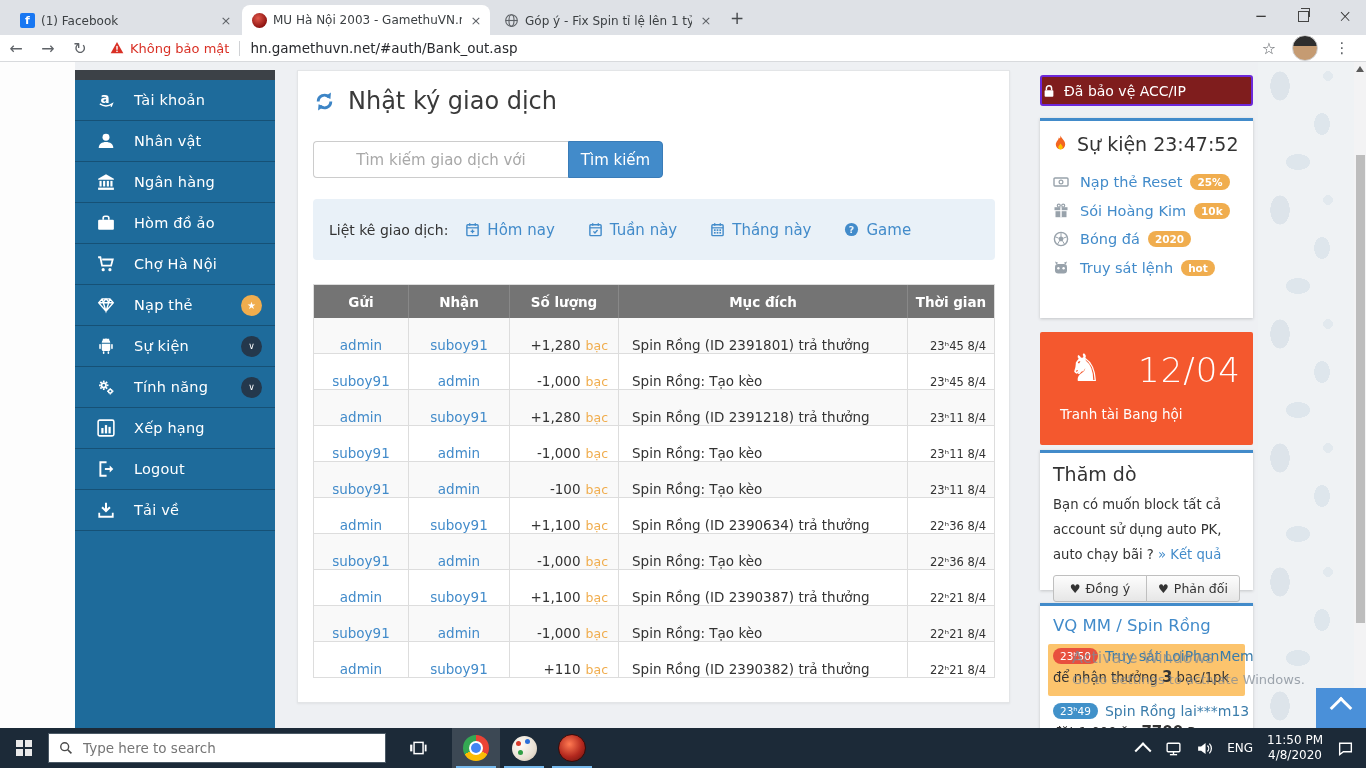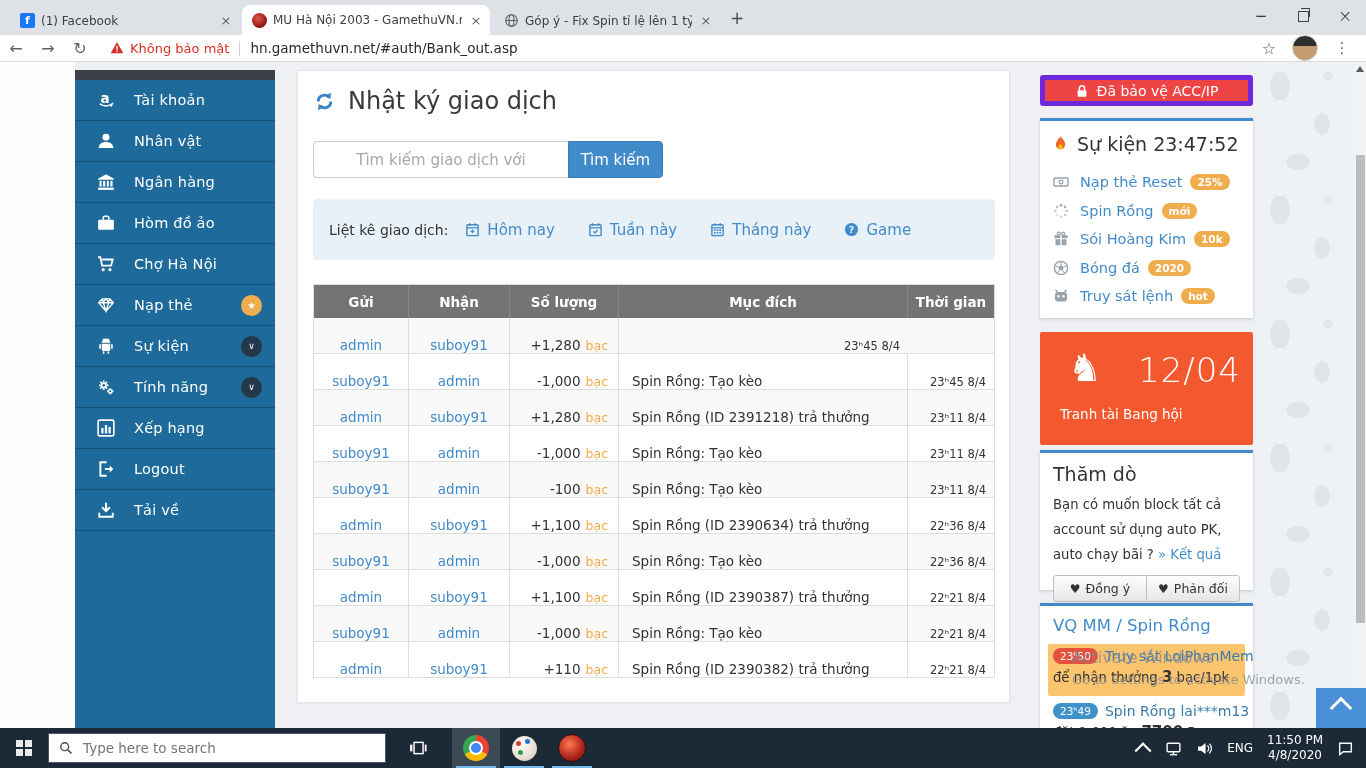--- a/index.html
+++ b/index.html
@@ -102,22 +102,22 @@
   .td{display:flex;align-items:flex-end;justify-content:center;font-size:13.5px;color:#333;
     border-right:1px solid #ddd;box-sizing:border-box;overflow:hidden;}
   .td:last-child{border-right:none;}
   .td a{color:#428bca;}
   .td-amount{justify-content:flex-end;padding-right:10px;}
   .unit{color:#f0ad4e;margin-left:5px;font-size:12.5px;}
   .td-purpose{justify-content:flex-start;padding-left:13px;white-space:nowrap;}
   .td-time{justify-content:flex-end;padding-right:8px;font-size:11.5px;}
   
   .rcol{position:absolute;left:1040px;top:13px;width:213px;height:653px;}
-  .protect{position:absolute;top:0;left:0;width:213px;height:31px;background:#ef4444;border:5px solid #6d28d9;
-    border-radius:3px;color:#fff;display:flex;align-items:center;justify-content:center;font-size:14px;
+  .protect{position:absolute;top:0;left:0;width:213px;height:31px;background:#7f1d1d;border:2px solid #6d28d9;
+    border-radius:3px;color:#fff;display:flex;align-items:center;font-size:14px;
     box-sizing:border-box;cursor:pointer;}
   .protect svg{width:14px;height:14px;margin-right:8px;}
   .card2{position:absolute;left:0;width:213px;background:#fff;border-top:3px solid #428bca;
     box-shadow:0 1px 3px rgba(0,0,0,.18);box-sizing:border-box;padding:10px 13px;}
   .events{top:43px;height:200px;}
   .ev-title{display:flex;align-items:center;font-size:19px;color:#333;margin:2px 0 13px;}
   .ev-title .flame{display:flex;margin-right:9px;}
   .ev-title .flame svg{width:15px;height:19px;}
   .ev-timer{margin-left:6px;}
   .ev-item{display:flex;align-items:center;height:28.5px;}
@@ -494,20 +494,21 @@
     <div class="td">
                 <a href="#">admin</a>
               </div>
     <div class="td">
                 <a href="#">suboy91</a>
               </div>
     <div class="td td-amount">
       <span>+1,280</span>
       <span class="unit">bạc</span>
     </div>
+    <div class="td td-purpose">Spin Rồng (ID 2391801) trả thưởng</div>
     <div class="td td-time">23ʰ45 8/4</div>
   </div>
 
   <div class="trow">
     <div class="td">
                 <a href="#">suboy91</a>
               </div>
     <div class="td">
                 <a href="#">admin</a>
               </div>
@@ -667,36 +668,20 @@
     <span class="ev-ic">
                 <svg viewBox="0 0 16 16">
                   <rect x="1" y="4" width="14" height="8" rx="1" fill="none" stroke="currentColor" stroke-width="1.4"></rect>
                   <circle cx="8" cy="8" r="1.9" fill="none" stroke="currentColor" stroke-width="1.2"></circle>
                 </svg>
               </span>
     <a href="#" class="ev-link">Nạp thẻ Reset</a>
     <span class="ev-badge">25%</span>
   </div>
 
-  <div class="ev-item">
-    <span class="ev-ic">
-                <svg viewBox="0 0 16 16" fill="currentColor">
-                  <circle cx="8" cy="2.2" r="1.3"></circle>
-                  <circle cx="12.1" cy="3.9" r="1.3" opacity=".85"></circle>
-                  <circle cx="13.8" cy="8" r="1.3" opacity=".7"></circle>
-                  <circle cx="12.1" cy="12.1" r="1.3" opacity=".55"></circle>
-                  <circle cx="8" cy="13.8" r="1.3" opacity=".4"></circle>
-                  <circle cx="3.9" cy="12.1" r="1.3" opacity=".3"></circle>
-                  <circle cx="2.2" cy="8" r="1.3" opacity=".5"></circle>
-                  <circle cx="3.9" cy="3.9" r="1.3" opacity=".65"></circle>
-                </svg>
-              </span>
-    <a href="#" class="ev-link">Spin Rồng</a>
-    <span class="ev-badge">mới</span>
-  </div>
 
   <div class="ev-item">
     <span class="ev-ic">
                 <svg viewBox="0 0 16 16" fill="currentColor">
                   <rect x="1.5" y="4.2" width="13" height="3"></rect>
                   <rect x="2.5" y="8.2" width="11" height="6"></rect>
                   <line x1="8" y1="4.2" x2="8" y2="14.2" stroke="#fff" stroke-width="1.4"></line>
                   <circle cx="5.8" cy="2.6" r="1.5" fill="none" stroke="currentColor" stroke-width="1.2"></circle>
                   <circle cx="10.2" cy="2.6" r="1.5" fill="none" stroke="currentColor" stroke-width="1.2"></circle>
                 </svg>

